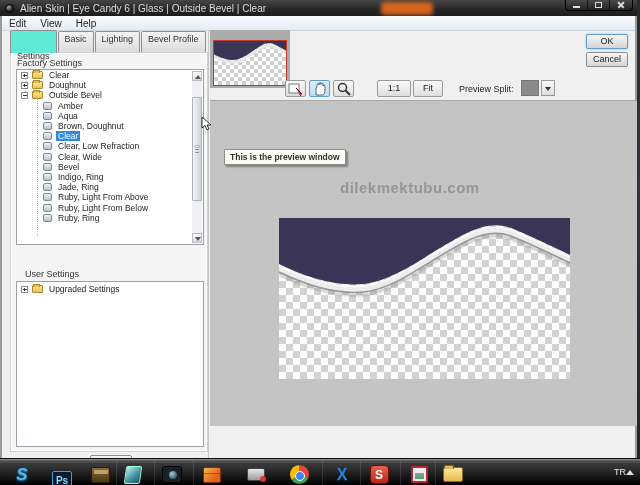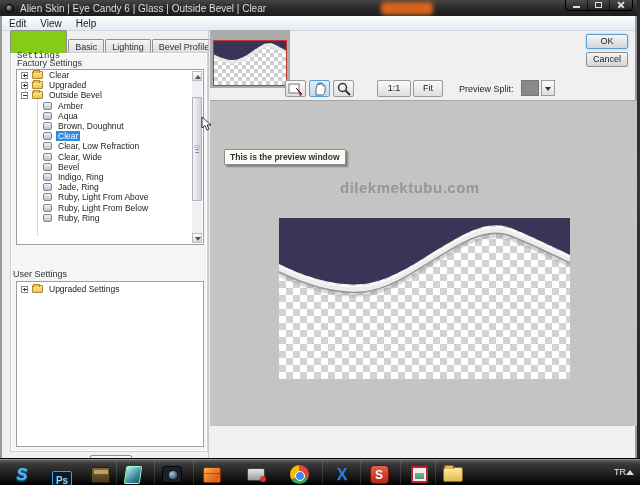--- a/index.html
+++ b/index.html
@@ -26,27 +26,27 @@
   #window{position:absolute;left:0;top:16px;width:637px;height:442px;
     background:#f0f0f0;border-left:2px solid #9b9b9b;border-right:2px solid #9b9b9b;}
   #menubar{position:absolute;left:0;top:0;width:100%;height:15px;
     background:linear-gradient(#fbfdff,#e4ebf5);border-bottom:1px solid #cfd6de;
     display:flex;align-items:center;font-size:10px;color:#222;}
   .menu-item{padding:1px 7px;cursor:default;}
 
   
   #tabs{position:absolute;left:8px;top:20px;height:17px;display:flex;align-items:flex-end;font-size:9px;color:#333;}
   .tab{border:1px solid #8f8f8f;border-bottom:none;background:linear-gradient(#f4f4f4,#dcdcdc);
-    padding:2px 6px 2px;height:14px;border-radius:2px 2px 0 0;margin-right:1px;}
-  .tab.active{background:#84cc16;height:17px;padding-top:20px;position:relative;z-index:2;font-family:Liberation Mono, monospace;}
+    padding:2px 6px 2px;height:22px;border-radius:2px 2px 0 0;margin-right:1px;}
+  .tab.active{background:#5eead4;height:17px;padding-top:20px;position:relative;z-index:2;}
   #tab-page{position:absolute;left:8px;top:36px;width:198px;height:400px;
     border:1px solid #cfcfcf;background:#f5f5f5;box-shadow:inset 0 0 0 1px #fff;}
 
   .group-label{position:absolute;font-size:9px;color:#333;}
-  #factory-label{left:6px;top:5px;} #user-label{left:2px;top:216px;}
+  #factory-label{left:6px;top:5px;} #user-label{left:14px;top:216px;}
 
   .tree-box{position:absolute;left:5px;width:188px;background:#fff;border:1px solid #9aa0a6;}
   #factory-box{top:16px;height:176px;overflow:hidden;}
   #user-box{top:228px;height:166px;}
 
   .trow{position:relative;height:10.2px;display:flex;align-items:center;font-size:8.5px;color:#222;white-space:nowrap;}
   .trow .expander{width:7px;height:7px;border:1px solid #8a8a8a;background:#fff;position:relative;margin-left:4px;flex:0 0 auto;}
   .trow .expander::before{content:"";position:absolute;left:1px;top:2.5px;width:3.5px;height:1px;background:#333;}
   .trow .expander.collapsed::after{content:"";position:absolute;left:2.3px;top:1px;width:1px;height:3.5px;background:#333;}
   .folder-icon{width:11px;height:8px;margin-left:4px;flex:0 0 auto;position:relative;
@@ -192,21 +192,21 @@
         <div class="guide" style="left:20px;top:26px;height:140px;"></div>
 
         <div class="trow">
           <span class="expander collapsed"></span>
           <span class="folder-icon"></span>
           <span class="tlabel">Clear</span>
         </div>
         <div class="trow">
           <span class="expander collapsed"></span>
           <span class="folder-icon"></span>
-          <span class="tlabel">Upgraded</span>
+          <span class="tlabel">Doughnut</span>
         </div>
         <div class="trow">
           <span class="expander"></span>
           <span class="folder-icon"></span>
           <span class="tlabel">Outside Bevel</span>
         </div>
         <div class="trow">
           <span class="preset-icon"></span>
           <span class="tlabel">Amber</span>
         </div>

